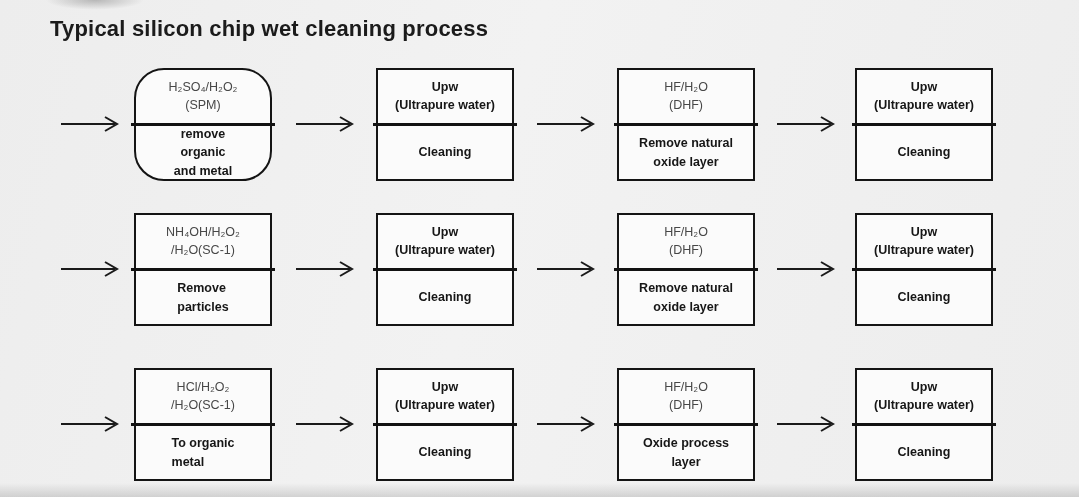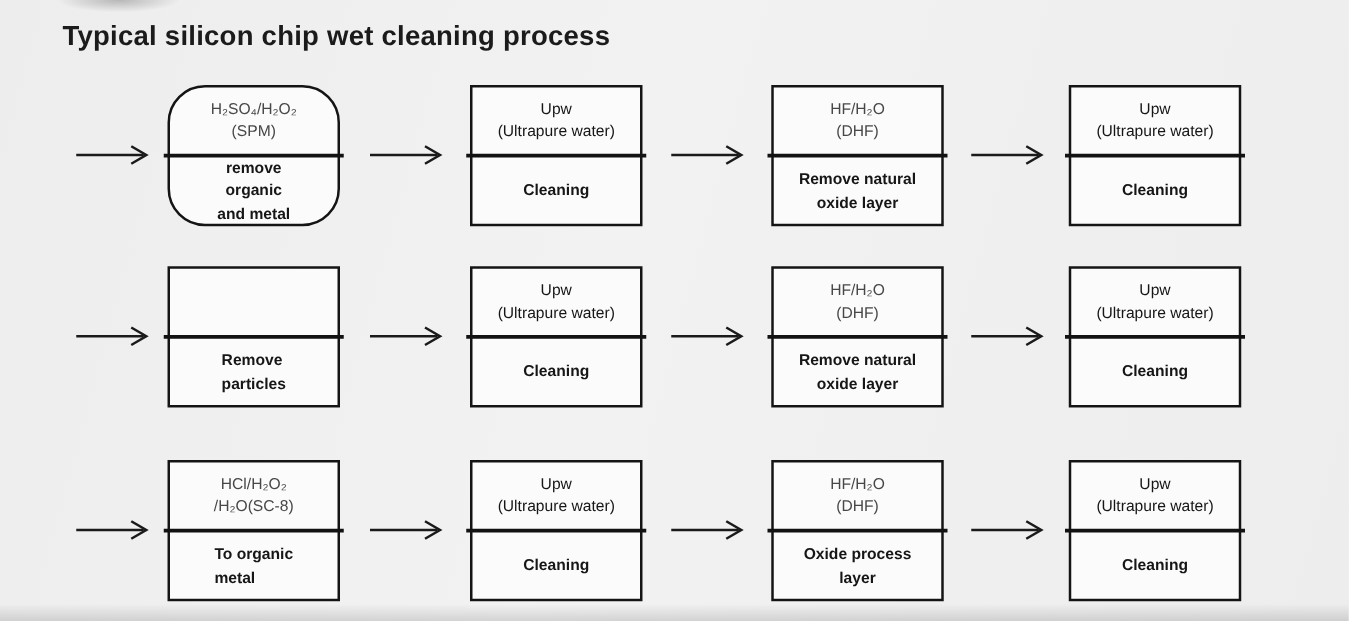--- a/index.html
+++ b/index.html
@@ -25,21 +25,21 @@
     background:#fbfbfb;border:2px solid #141414;
   }
   .btop{
     position:absolute;left:0;right:0;top:0;height:53px;
     display:flex;align-items:center;justify-content:center;
   }
   .btop span{
     white-space:pre-line;text-align:center;font-size:12.5px;line-height:1.4;
     color:#474747;font-weight:400;
   }
-  .btop.bold span{color:#161616;font-weight:400;text-align:center;}
+  .btop.bold span{color:#161616;font-weight:700;text-align:center;}
   .divider{
     position:absolute;left:-5px;right:-5px;top:53px;height:3px;background:#121212;
   }
   .bbot{
     position:absolute;left:0;right:0;top:56px;bottom:0;
     display:flex;align-items:center;justify-content:center;
   }
   .bbot span{
     white-space:pre-line;text-align:center;font-size:12.5px;line-height:1.45;
     color:#161616;font-weight:700;
@@ -130,20 +130,24 @@
   </div>
 
   <div class="arrow" style="left:60px;top:260px;">
     <svg width="62" height="18" viewBox="0 0 62 18">
         <line x1="1" y1="9" x2="55" y2="9" stroke="#1a1a1a" stroke-width="2"></line>
         <polyline points="45,2 57,9 45,16" fill="none" stroke="#1a1a1a" stroke-width="2"></polyline>
       </svg>
   </div>
 
   <div class="box" style="left:134px;top:213px;">
+    <div class="btop">
+        <span>NH₄OH/H₂O₂
+/H₂O(SC-1)</span>
+      </div>
     <div class="divider"></div>
     <div class="bbot left">
         <span>Remove
 particles</span>
       </div>
   </div>
 
   <div class="arrow" style="left:295px;top:260px;">
     <svg width="62" height="18" viewBox="0 0 62 18">
         <line x1="1" y1="9" x2="55" y2="9" stroke="#1a1a1a" stroke-width="2"></line>
@@ -202,21 +206,21 @@
   <div class="arrow" style="left:60px;top:415px;">
     <svg width="62" height="18" viewBox="0 0 62 18">
         <line x1="1" y1="9" x2="55" y2="9" stroke="#1a1a1a" stroke-width="2"></line>
         <polyline points="45,2 57,9 45,16" fill="none" stroke="#1a1a1a" stroke-width="2"></polyline>
       </svg>
   </div>
 
   <div class="box" style="left:134px;top:368px;">
     <div class="btop">
         <span>HCl/H₂O₂
-/H₂O(SC-8)</span>
+/H₂O(SC-1)</span>
       </div>
     <div class="divider"></div>
     <div class="bbot left">
         <span>To organic
 metal</span>
       </div>
   </div>
 
   <div class="arrow" style="left:295px;top:415px;">
     <svg width="62" height="18" viewBox="0 0 62 18">

